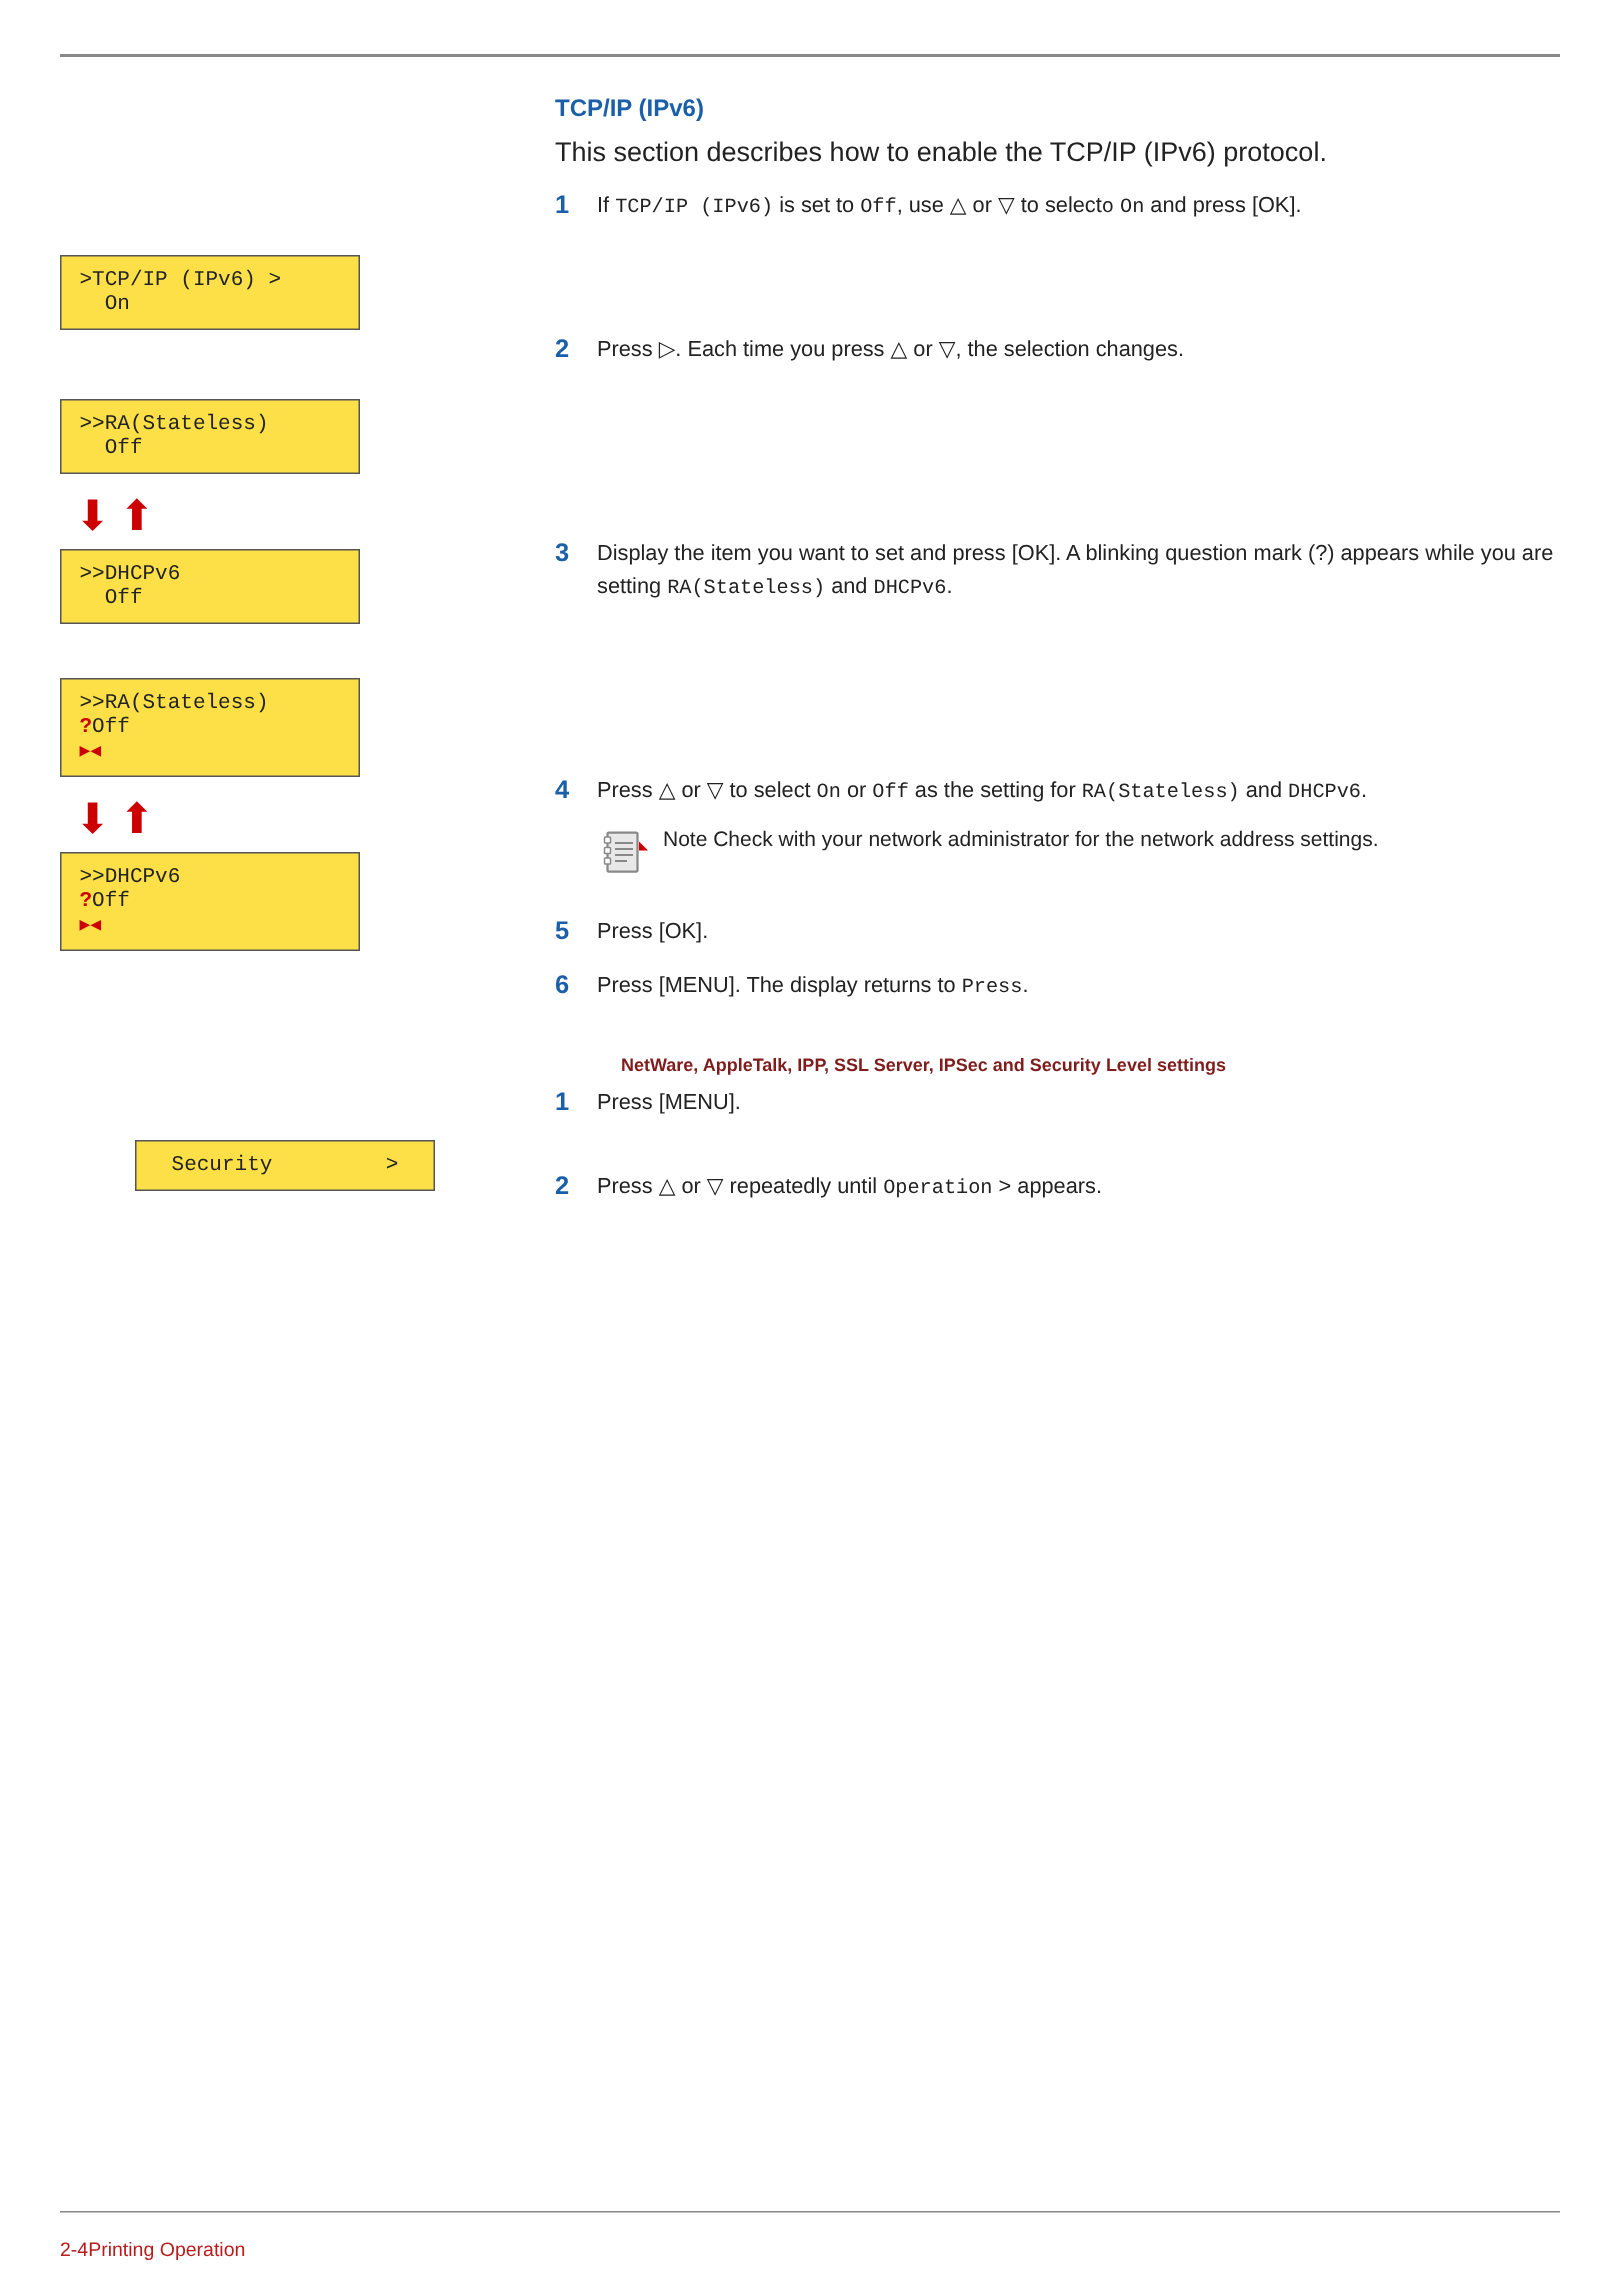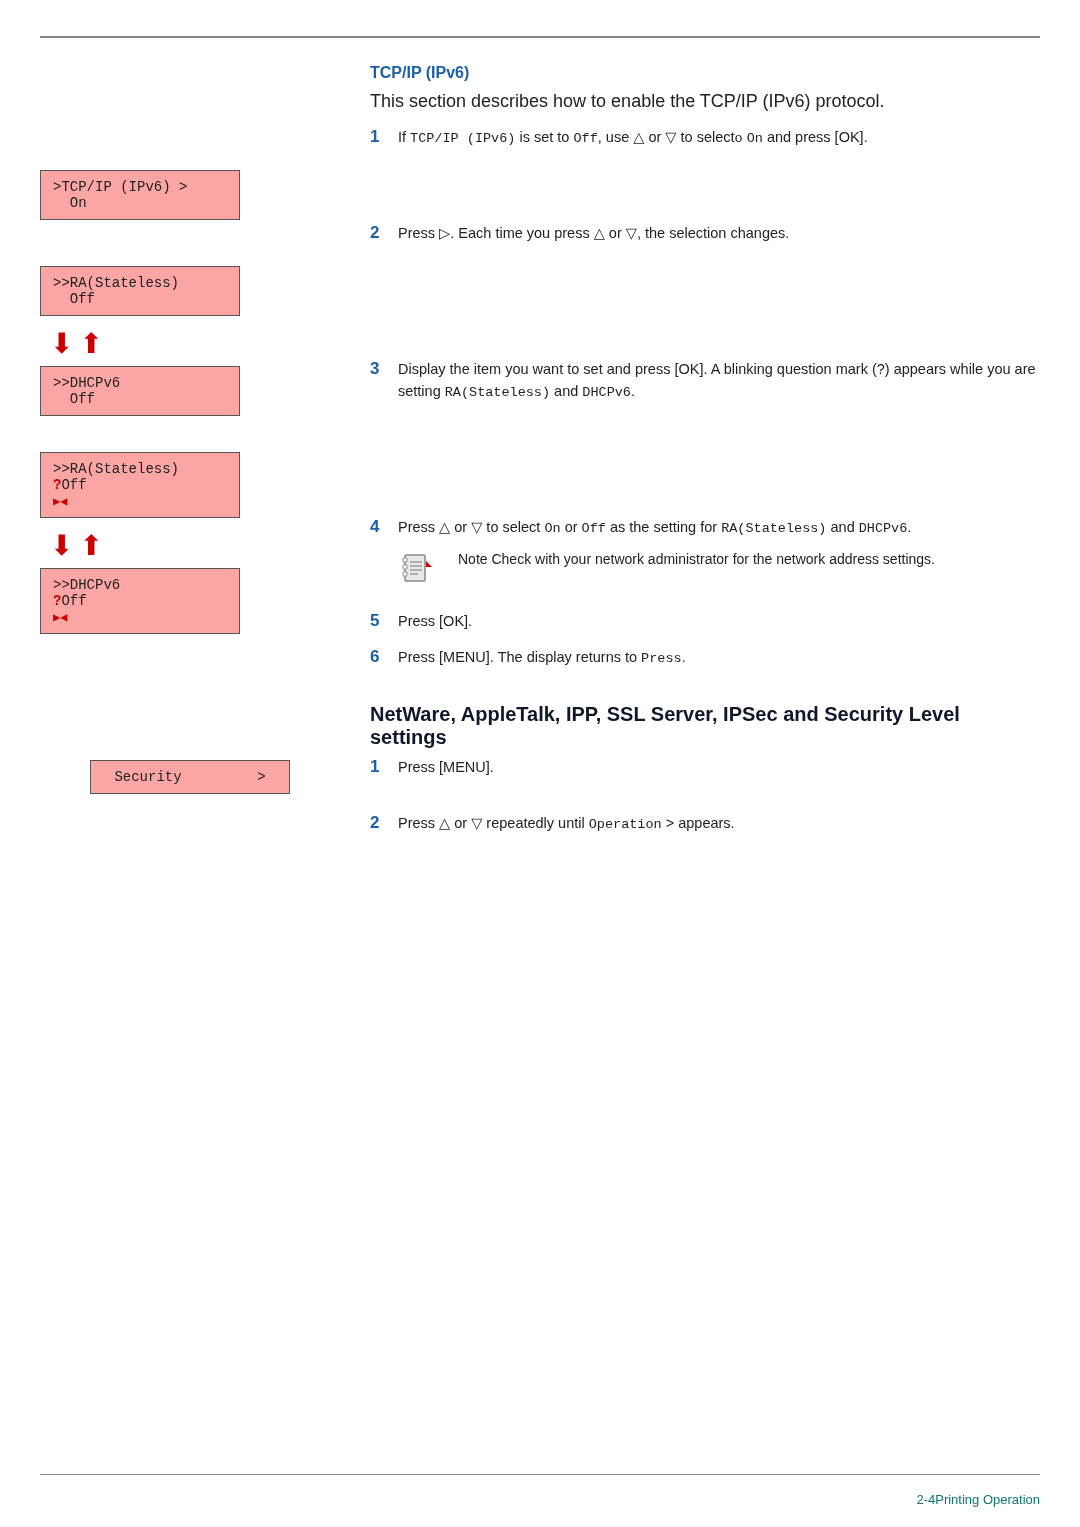--- a/index.html
+++ b/index.html
@@ -27,23 +27,23 @@
       right: 40px;
       height: 1px;
       background: #888;
     }
     .footer {
       position: absolute;
       bottom: 20px;
       left: 40px;
       right: 40px;
       display: flex;
-      justify-content: flex-end;
+      justify-content: flex-start;
       font-size: 13px;
-      color: #0f766e;
+      color: #b91c1c;
     }
     .content-area {
       position: absolute;
       top: 60px;
       left: 40px;
       right: 40px;
       bottom: 70px;
     }
     .left-col {
       position: absolute;
@@ -56,21 +56,21 @@
       left: 330px;
       top: 4px;
       right: 0;
     }
     
     .screen-box {
       border: 1.5px solid #555;
       padding: 8px 12px;
       font-family: 'Courier New', Courier, monospace;
       font-size: 14px;
-      background: #fca5a5;
+      background: #fde047;
       margin-bottom: 6px;
       min-width: 200px;
       display: inline-block;
     }
     .arrow-group {
       display: flex;
       gap: 6px;
       margin: 8px 0 8px 10px;
     }
     .arrow-down {
@@ -86,25 +86,26 @@
       display: inline-block;
     }
     
     .section-title {
       color: #1a5fa8;
       font-weight: bold;
       font-size: 16px;
       margin-bottom: 6px;
     }
     .section-title2 {
-      color: #0f172a;
+      color: #7f1d1d;
       font-weight: bold;
-      font-size: 20px;
+      font-size: 12px;
       margin-bottom: 8px;
       margin-top: 0;
+      margin-left: 44px;
     }
     
     .step {
       display: flex;
       align-items: flex-start;
       margin-bottom: 14px;
     }
     .step-num {
       color: #1a5fa8;
       font-weight: bold;
@@ -119,21 +120,21 @@
     }
     .step-text code, .inline-code {
       font-family: 'Courier New', Courier, monospace;
       font-size: 13.5px;
     }
     .bold { font-weight: normal; }
     
     .note-box {
       display: flex;
       align-items: flex-start;
-      gap: 24px;
+      gap: 8px;
       margin: 10px 0 10px 0;
       padding: 0;
     }
     .note-icon {
       width: 36px;
       height: 36px;
       flex-shrink: 0;
       margin-top: 2px;
     }
     .note-text {

